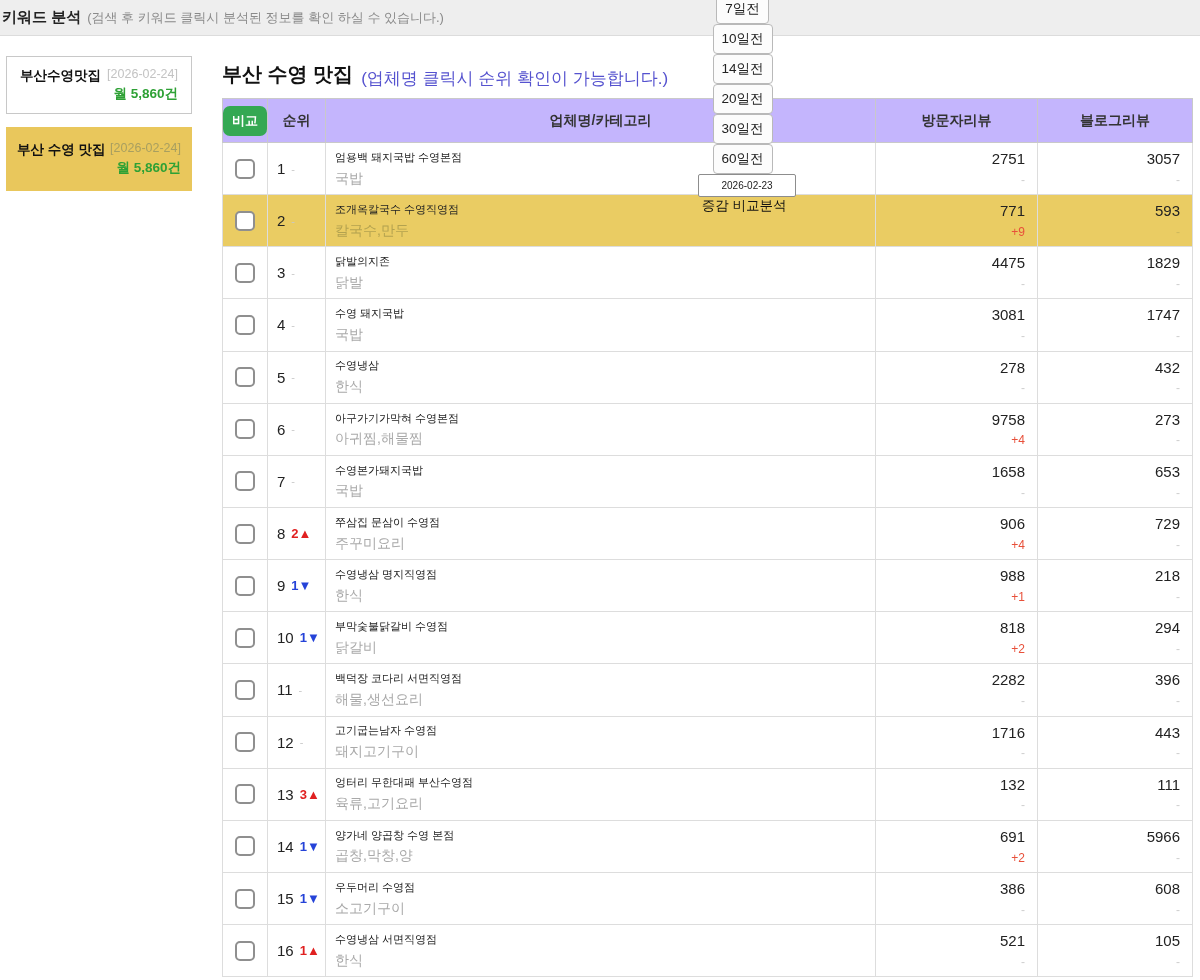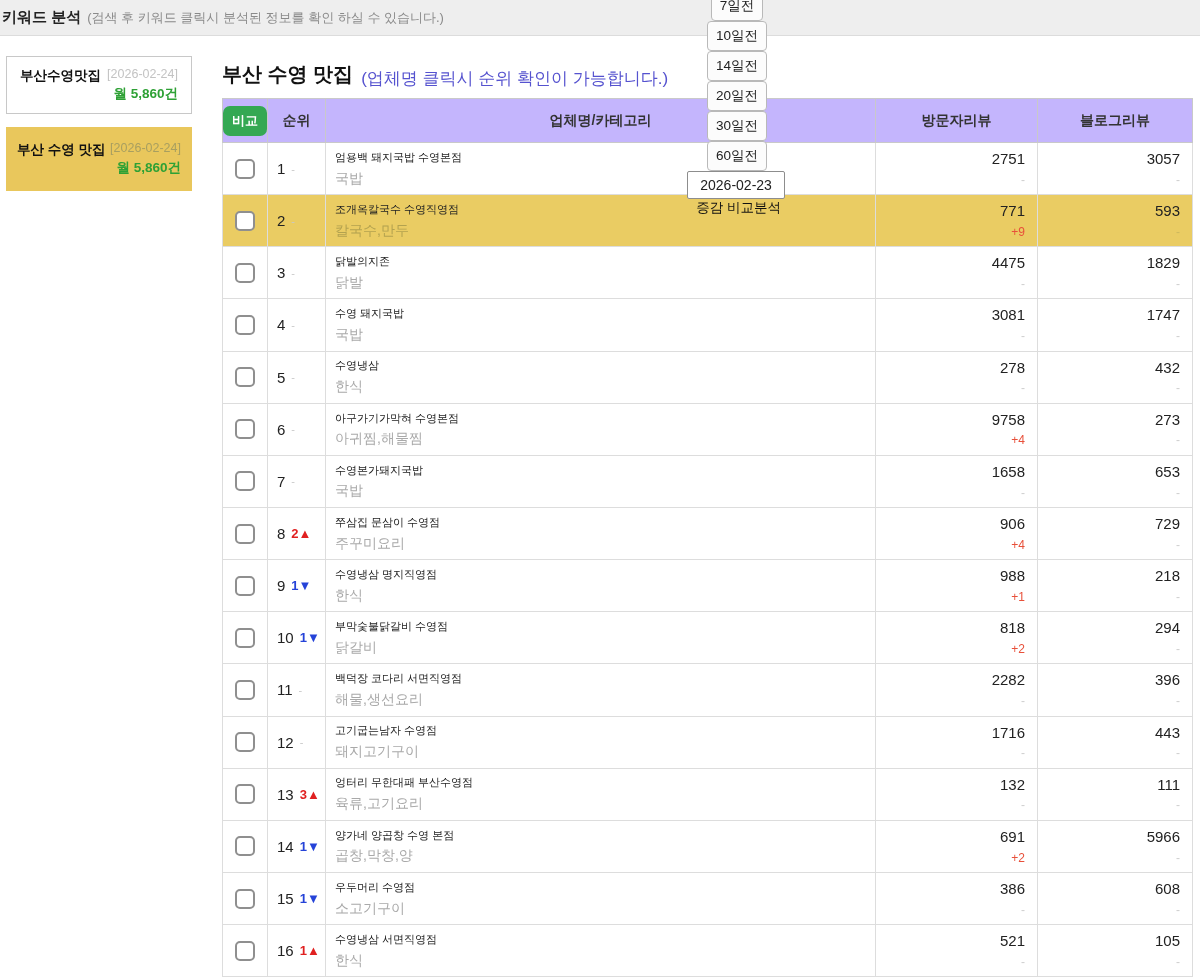--- a/index.html
+++ b/index.html
@@ -35,22 +35,22 @@
   .main{position:absolute;left:222px;top:56px;width:970px;}
   .title-row{display:flex;align-items:center;height:36px;}
   .page-title{font-size:20px;font-weight:bold;margin:0;color:#111;}
   .page-sub{font-size:17px;color:var(--subtitle-purple);margin-left:8px;margin-top:8px;}
   .period-group{display:flex;align-items:center;margin-left:14px;flex-direction:column;}
   .period-btn{
     font-family:inherit;font-size:13.5px;color:#222;background:#fcfcfc;
     border:1px solid #b9b9b9;border-radius:4px;padding:5px 8px;margin-left:7px;cursor:pointer;
   }
   .date-input{
-    font-family:inherit;font-size:14px;color:#222;text-align:center;
-    width:88px;border:1px solid #8d8d8d;border-radius:2px;padding:5px 4px;margin-left:5px;
+    font-family:inherit;font-size:10px;color:#222;text-align:center;
+    width:88px;border:1px solid #8d8d8d;border-radius:2px;padding:5px 4px;margin-left:16px;
     box-sizing:content-box;background:#fff;
   }
   .compare-analysis-label{font-size:13.5px;color:#111;margin-left:10px;white-space:nowrap;cursor:pointer;}
 
   
   table.rank-table{
     width:970px;margin-top:6px;border-collapse:collapse;table-layout:fixed;
   }
   .rank-table th{
     background:#c4b5fd;border:1px solid #c9c9c9;height:43px;

